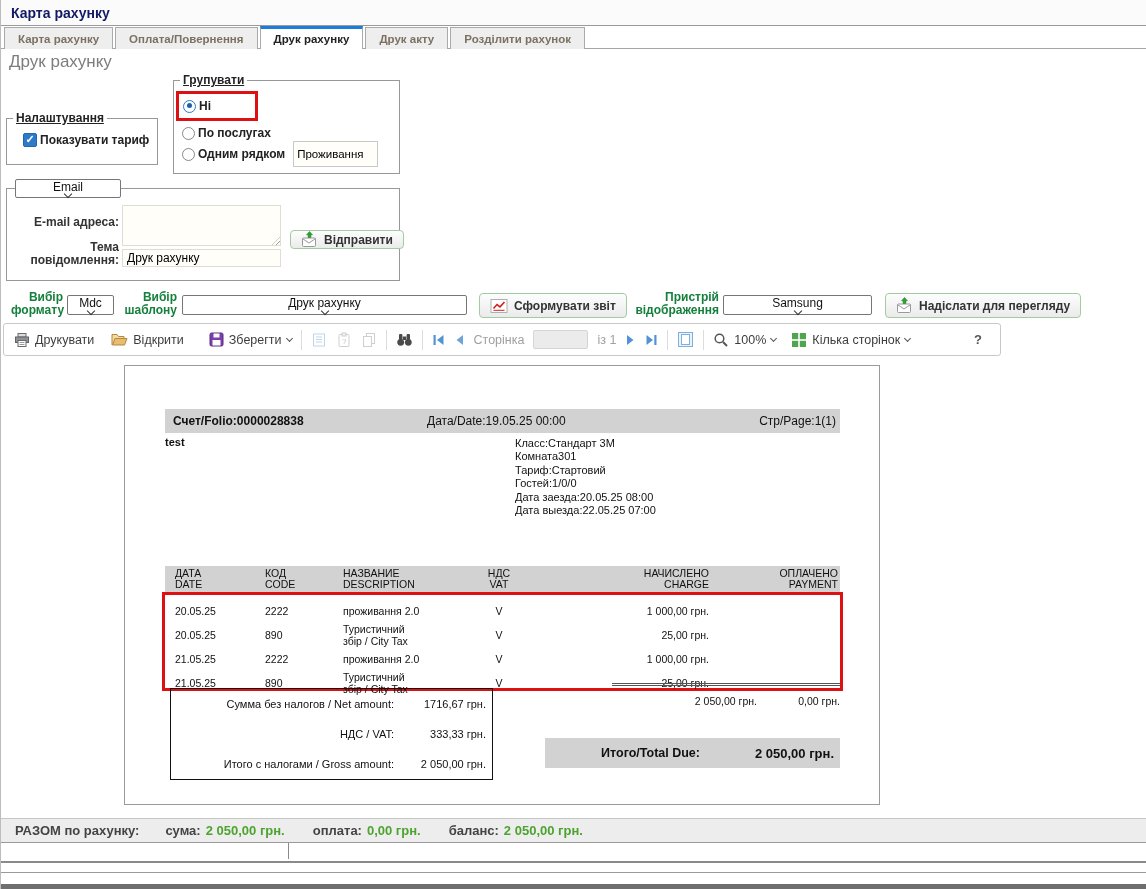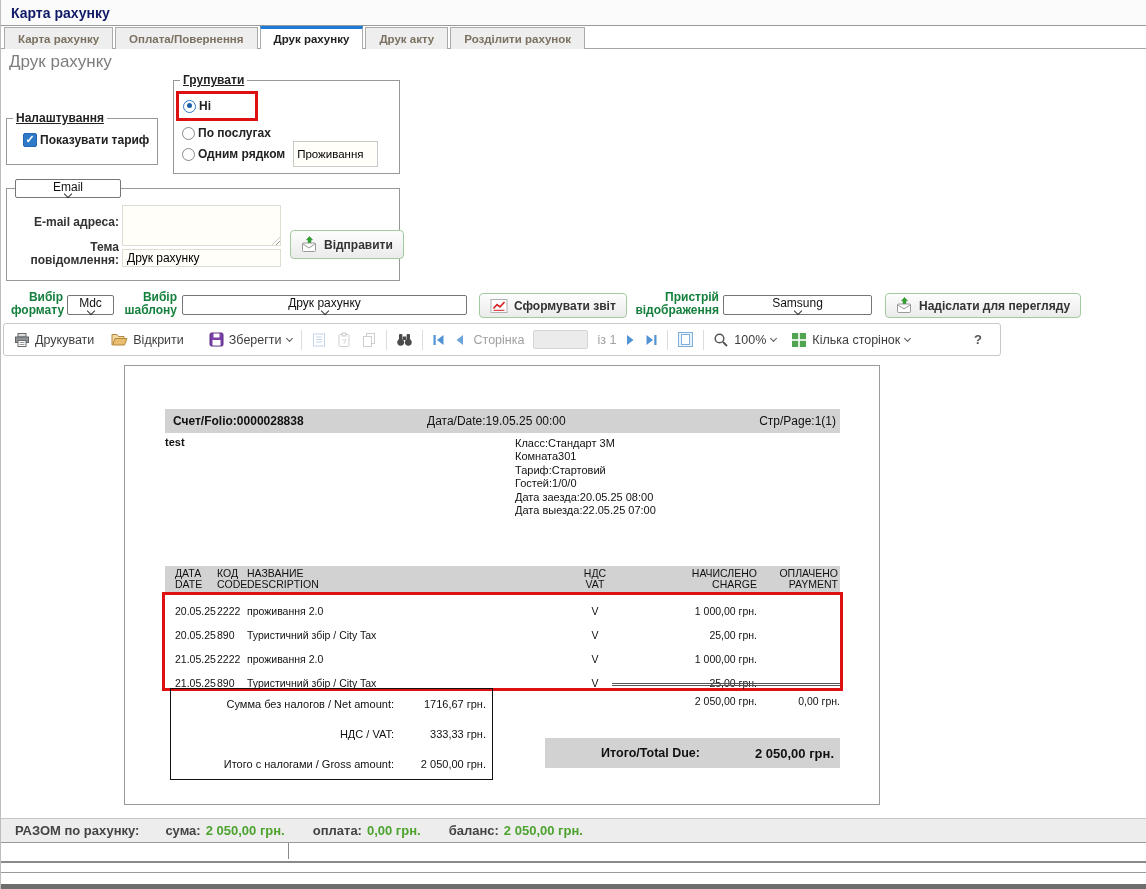--- a/index.html
+++ b/index.html
@@ -38,21 +38,21 @@
   .ui-select { border:1px solid #767676; border-radius:2px; background:#fff; display:flex; align-items:center; justify-content:space-between; padding:0 5px; font-size:12px; color:#111; height:100%; cursor:default;flex-direction:column; }
   .chev { width:6px; height:6px; border-right:1.7px solid #333; border-bottom:1.7px solid #333; transform:rotate(45deg); margin-top:-3px; flex:none; }
   .email-lbl { position:absolute; width:110px; text-align:right; font-size:12px; font-weight:bold; color:#333; line-height:13px; }
   .lbl-addr { left:2px; top:27px; }
   .lbl-subj { left:2px; top:52px; }
   .email-ta { position:absolute; left:115px; top:16px; width:159px; height:41px; border:1px solid #deddd2; background:#fffef8; resize:none; font-family:"Liberation Sans",sans-serif; }
   .ta-grip { position:absolute; left:265px; top:48px; width:8px; height:8px;
     background:repeating-linear-gradient(135deg, transparent 0 2px, #9a9a9a 2px 3px); clip-path:polygon(100% 0,100% 100%,0 100%); }
   .subj-input { position:absolute; left:115px; top:60px; width:159px; height:18px; border:1px solid #deddd2; background:#fffef8; font-size:12px; padding:0 4px; font-family:"Liberation Sans",sans-serif; }
 
-  .gbtn { display:flex; align-items:center; gap:6px; border:1px solid #a3cba1; border-radius:4px; background:linear-gradient(#fdfdfd,#ebebeb); font-size:12px; font-weight:bold; color:#333; padding:0 10px; height:29px; cursor:default; }
+  .gbtn { display:flex; align-items:center; gap:6px; border:1px solid #a3cba1; border-radius:4px; background:linear-gradient(#fdfdfd,#ebebeb); font-size:12px; font-weight:bold; color:#333; padding:0 10px; height:19px; cursor:default; }
   .btn-send { position:absolute; left:283px; top:41px; }
 
   
   .rlabel { position:absolute; font-size:12px; font-weight:bold; color:#15803d; text-align:right; line-height:13px; }
   .lab-format { left:10px; top:291px; width:52px; }
   .lab-template { left:116px; top:291px; width:60px; }
   .lab-device { left:620px; top:291px; width:98px; }
   .sel-format { position:absolute; left:66px; top:295px; width:47px; height:20px; }
   .sel-template { position:absolute; left:181px; top:295px; width:285px; height:20px; }
   .sel-device { position:absolute; left:722px; top:295px; width:149px; height:20px; }
@@ -71,21 +71,21 @@
 
   
   .page { position:absolute; left:123px; top:365px; width:756px; height:440px; border:1px solid #9a9a9a; background:#fff; font-family:"Liberation Sans",sans-serif; }
   .inv-bar { position:absolute; left:40px; top:43px; width:675px; height:24px; background:#d2d2d2; font-size:12px; color:#111; }
   .inv-bar .folio { position:absolute; left:8px; top:5px; font-weight:bold; }
   .inv-bar .idate { position:absolute; left:262px; top:5px; }
   .inv-bar .ipage { position:absolute; right:4px; top:5px; }
   .inv-note { position:absolute; left:40px; top:70px; font-size:11px; font-weight:bold; color:#111; }
   .inv-details { position:absolute; left:390px; top:71px; font-size:11px; color:#111; line-height:13.4px; }
   .inv-thead { position:absolute; left:40px; top:200px; width:675px; height:26px; background:#d2d2d2; }
-  .tgrid { display:grid; grid-template-columns:42px 28px 1fr 60px 132px 81px; padding:0 2px 0 10px; align-items:center; }
+  .tgrid { display:grid; grid-template-columns:42px 28px 1fr 60px 132px 81px; padding:0 2px 0 10px; align-items:center;gap:48px; }
   .inv-thead .tgrid { height:26px; font-size:10.5px; line-height:11.5px; color:#111; }
   .c-code { text-align:left; }
   .c-desc { padding-left:2px; }
   .c-vat { text-align:center; }
   .c-charge, .c-pay { text-align:right; }
   .redbox { position:absolute; left:37px; top:226px; width:681px; height:99px; border:3px solid #dd1111; }
   .inv-row { position:absolute; left:40px; width:675px; height:24px; font-size:10.5px; color:#111; }
   .inv-row .tgrid { height:24px; }
   .dbl-line { position:absolute; left:487px; top:317px; width:228px; border-top:3px double #555; }
   .ctot { position:absolute; top:329px; font-size:10.5px; color:#111; text-align:right; }

